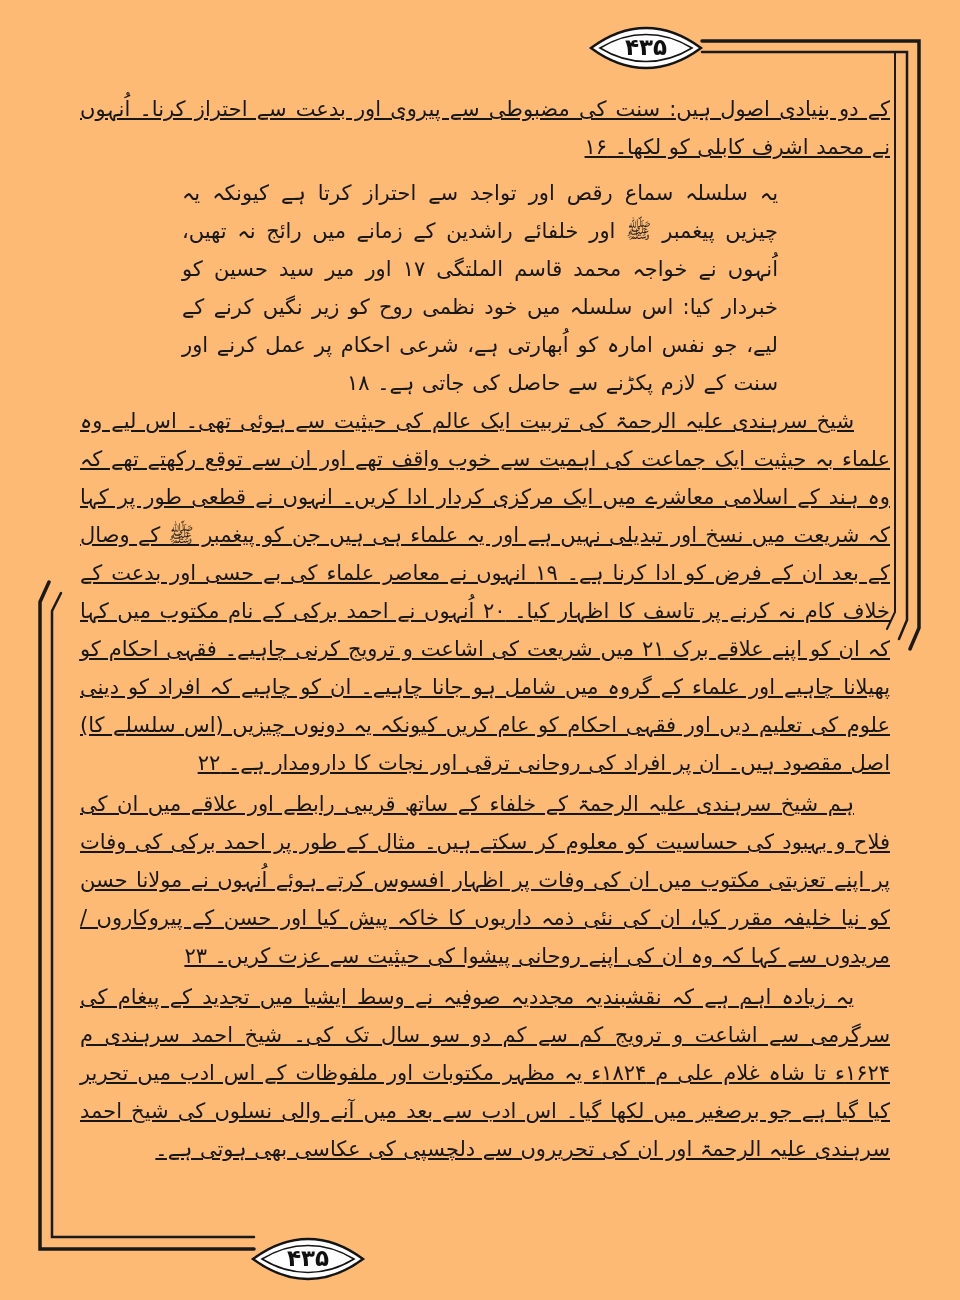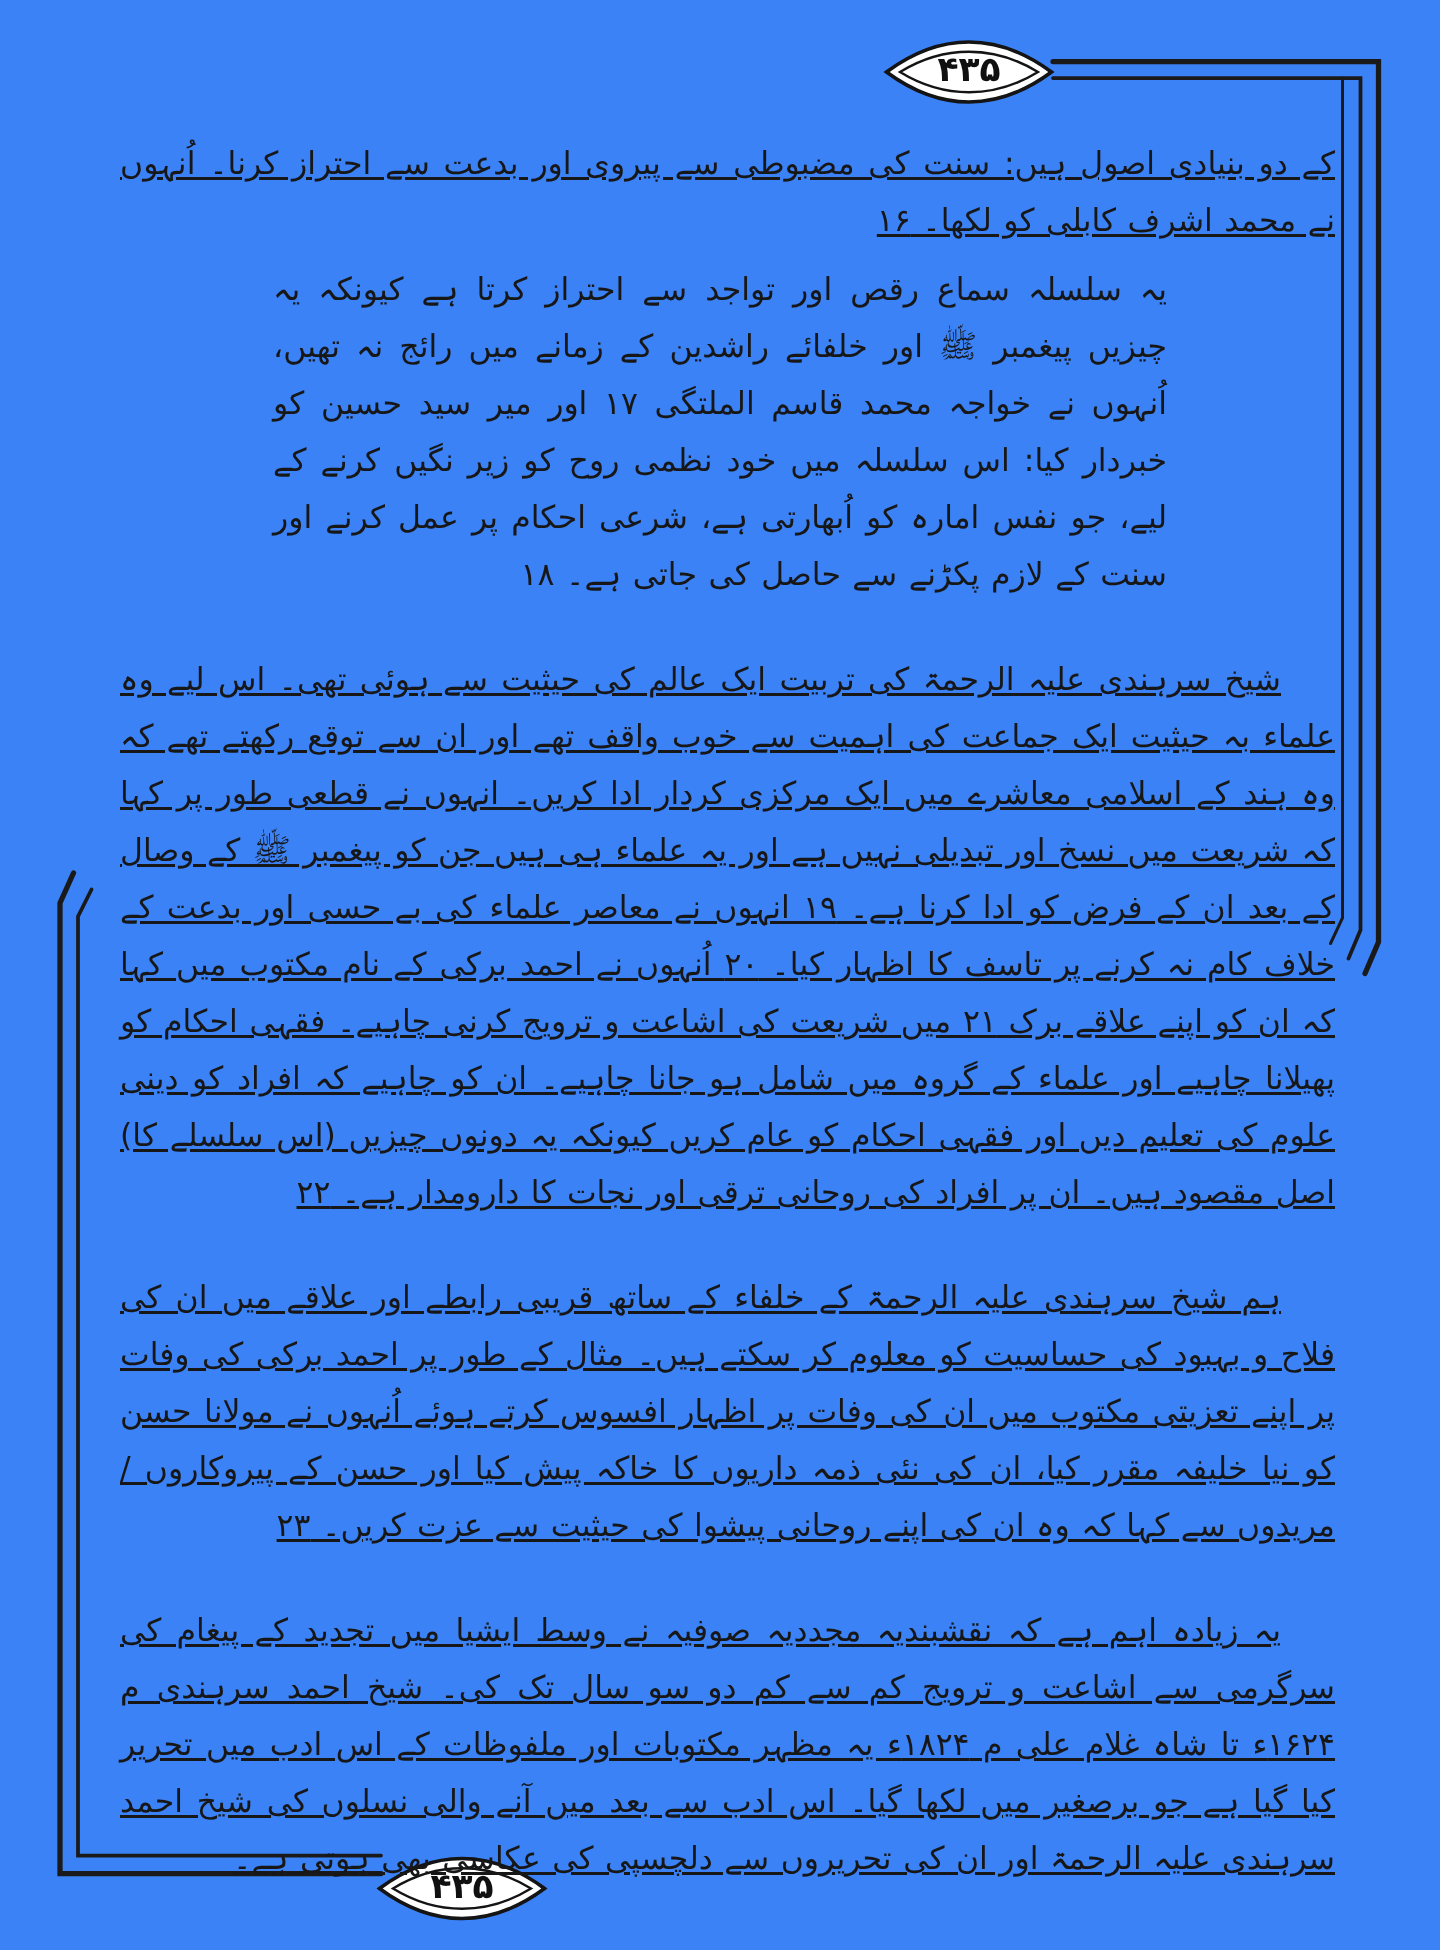--- a/index.html
+++ b/index.html
@@ -4,21 +4,21 @@
 <style>
   * { margin:0; padding:0; box-sizing:border-box; }
   html,body { width:960px; }
   body {
     background:#ffffff;
     font-family:"DejaVu Sans", sans-serif;
   }
   .page {
     position:relative;
     width:960px; height:1300px;
-    background:#3b82f6;
+    background:#fdba74;
     overflow:hidden;
     direction:rtl;
   }
   .frame {
     position:absolute; left:0; top:0;
     width:960px; height:1300px;
     pointer-events:none;
   }
   .content {
     position:absolute;
@@ -28,21 +28,21 @@
     color:#171717;
     font-size:21px;
     line-height:38px;
     word-spacing:1px;
   }
   .para { margin:0 0 3px 0;text-decoration:underline; }
   .quote {
     margin:8px 112px 0 102px;
     line-height:38px;
   }
-  .indent { text-indent:36px;margin-top:32px; }
+  .indent { text-indent:36px; }
   .cartouche {
     position:absolute;
     width:116px; height:46px;
   }
   .cartouche-top { left:588px; top:25px; }
   .cartouche-bottom { left:250px; top:1236px; }
   .cartouche .lens { position:absolute; left:0; top:0; width:116px; height:46px; }
   .cartouche .pagenum {
     position:absolute; left:0; top:0; right:0; bottom:0;
     display:flex; align-items:center; justify-content:center;

